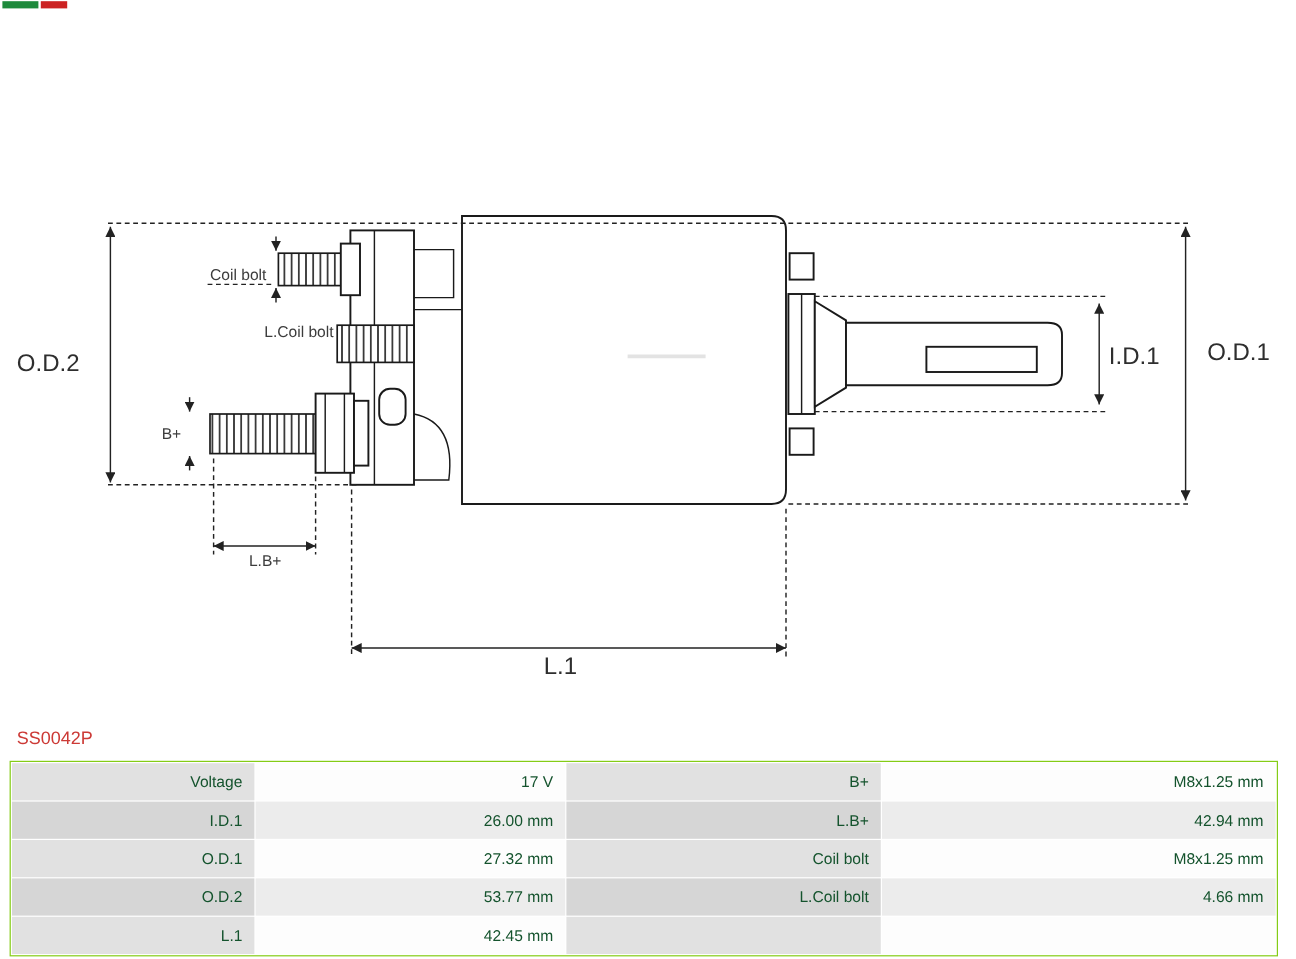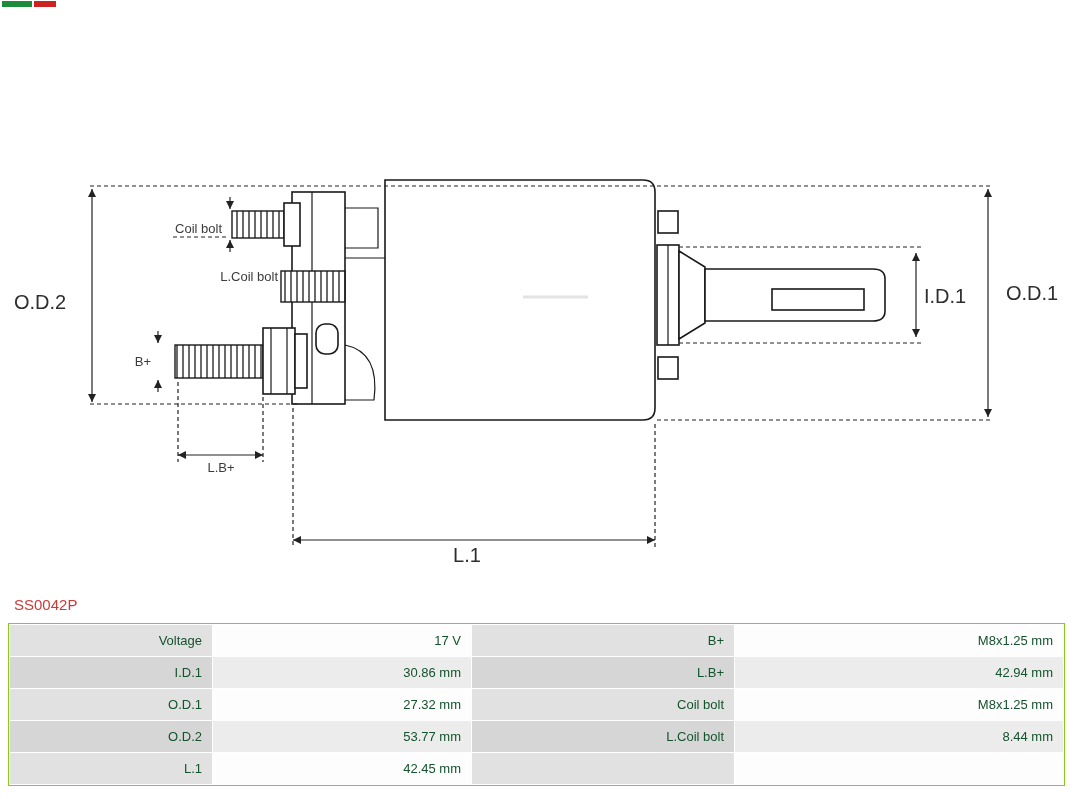--- a/index.html
+++ b/index.html
@@ -14,21 +14,21 @@
   .bm-red   { width:22px; background:#cc2222; }
 
   svg.drawing { display:block; width:1080px; height:592px; }
   .outline { stroke:#1a1a1a; stroke-width:1.6; fill:#ffffff; }
   .thin    { stroke:#1a1a1a; stroke-width:1.2; fill:none; }
   .dim     { stroke:#222222; stroke-width:1.2; fill:none; }
   .dash    { stroke-dasharray:4 3; }
   .lbl-sm  { font:13px "Liberation Sans", sans-serif; fill:#3c3c3c; }
   .lbl-lg  { font:20px "Liberation Sans", sans-serif; fill:#2e2e2e; }
 
-  .part-number { margin:4px 0 10px 14px; font-size:15px; color:#cc3a36; }
+  .part-number { margin:15px 0 10px 14px; font-size:15px; color:#cc3a36; }
 
   table.spec-table {
     border-collapse:separate; border-spacing:1px;
     margin-left:8px; width:1050px; table-layout:fixed;
     font-size:13px; color:#14532d; border:1px solid #84cc16;
   }
   table.spec-table td { height:31px; padding:0 10px; text-align:right; overflow:hidden; white-space:nowrap; }
   tr:nth-child(odd)  td.lbl { background:#e1e1e1; }
   tr:nth-child(odd)  td.val { background:#fdfdfd; }
   tr:nth-child(even) td.lbl { background:#d6d6d6; }
@@ -124,35 +124,35 @@
   </colgroup>
   <tbody>
     <tr>
       <td class="lbl">Voltage</td>
       <td class="val">17 V</td>
       <td class="lbl">B+</td>
       <td class="val">M8x1.25 mm</td>
     </tr>
     <tr>
       <td class="lbl">I.D.1</td>
-      <td class="val">30.86 mm</td>
+      <td class="val">26.00 mm</td>
       <td class="lbl">L.B+</td>
       <td class="val">42.94 mm</td>
     </tr>
     <tr>
       <td class="lbl">O.D.1</td>
       <td class="val">27.32 mm</td>
       <td class="lbl">Coil bolt</td>
       <td class="val">M8x1.25 mm</td>
     </tr>
     <tr>
       <td class="lbl">O.D.2</td>
       <td class="val">53.77 mm</td>
       <td class="lbl">L.Coil bolt</td>
-      <td class="val">8.44 mm</td>
+      <td class="val">4.66 mm</td>
     </tr>
     <tr>
       <td class="lbl">L.1</td>
       <td class="val">42.45 mm</td>
       <td class="lbl"></td>
       <td class="val"></td>
     </tr>
   </tbody>
 </table>
 

